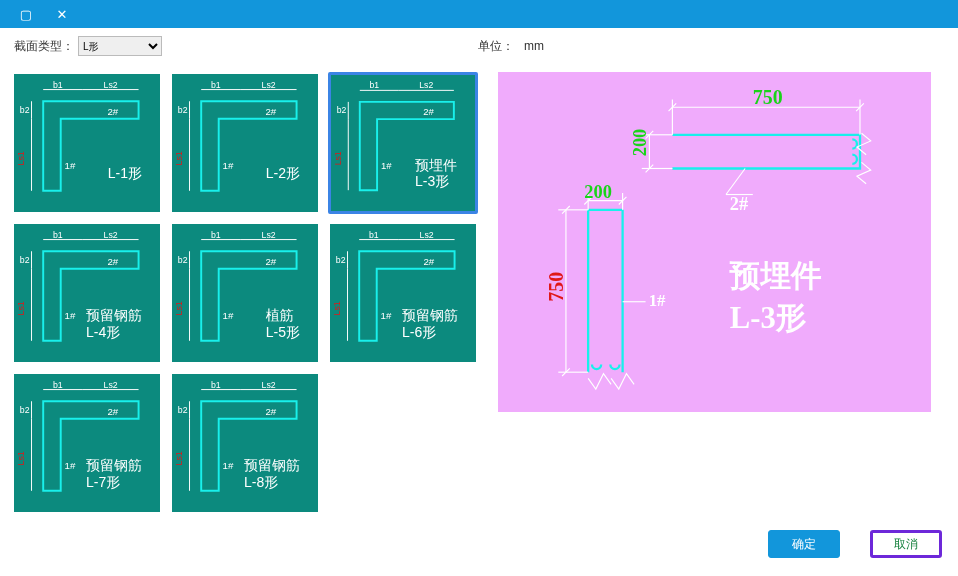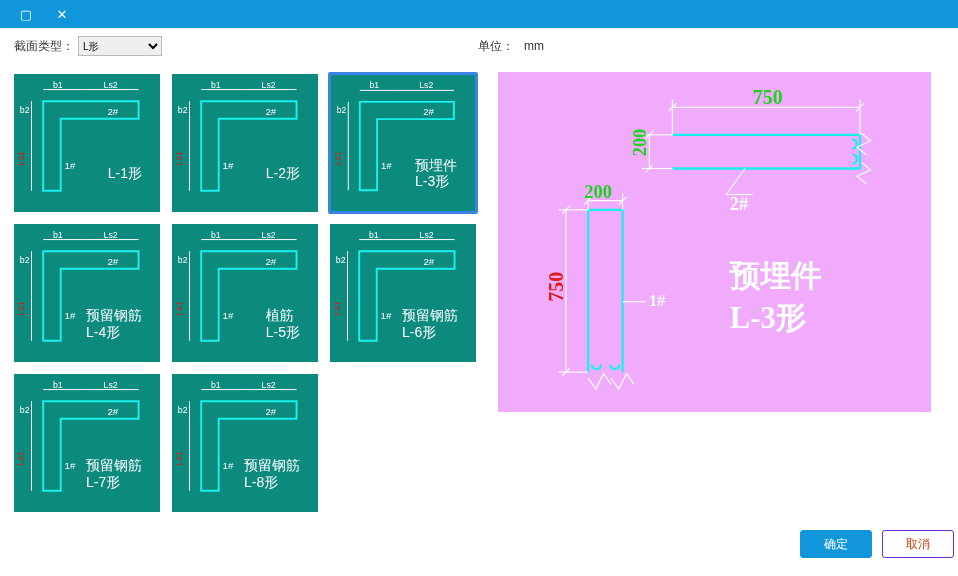--- a/index.html
+++ b/index.html
@@ -90,33 +90,33 @@
     background: #f0abfc;
     height: 340px;
     position: relative;
     font-weight: bold;
   }
   .footer {
     height: 40px;
     display: flex;
     align-items: center;
     justify-content: flex-end;
-    padding: 0 4px;
+    padding: 0 16px;
     gap: 10px;
   }
   .btn {
     width: 72px;
     height: 28px;
     border-radius: 3px;
     font-size: 12px;
     cursor: pointer;
     display:flex; align-items:center; justify-content:center;
   }
   .btn-primary { background:#1296db; color:#fff; border:1px solid #1296db; }
-  .btn-default { background:#fff; color:#c2410c; border:1px solid #6d28d9; }
+  .btn-default { background:#fff; color:#15803d; border:3px solid #6d28d9;margin-left:20px; }
   
   .mini-svg { position:absolute; inset:0; }
 </style>
 </head>
 <body>
 
 <div class="titlebar">
   <div class="win-btn">▢</div>
   <div class="win-btn">✕</div>
 </div>

